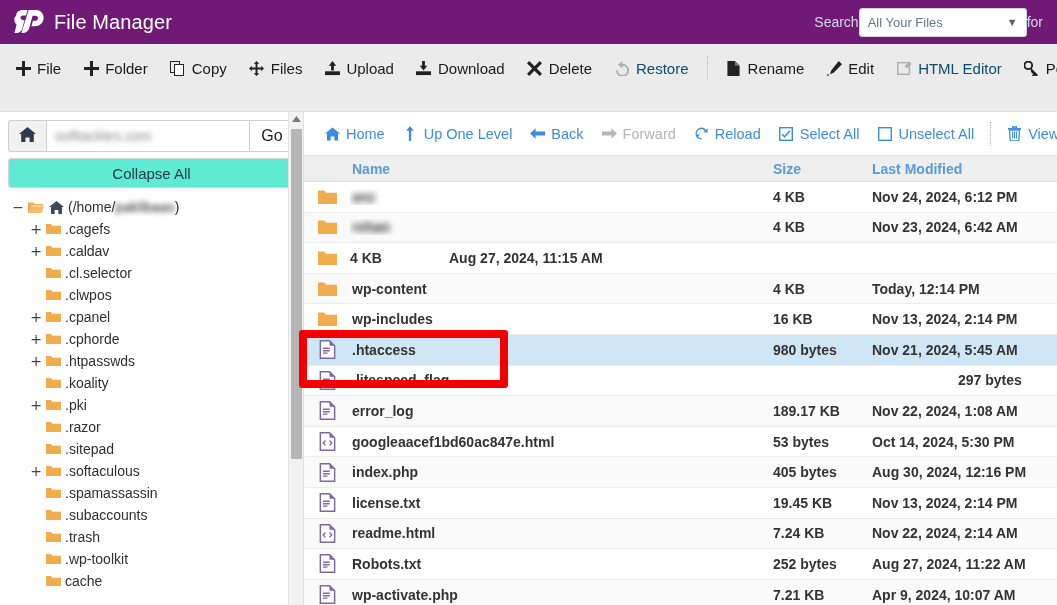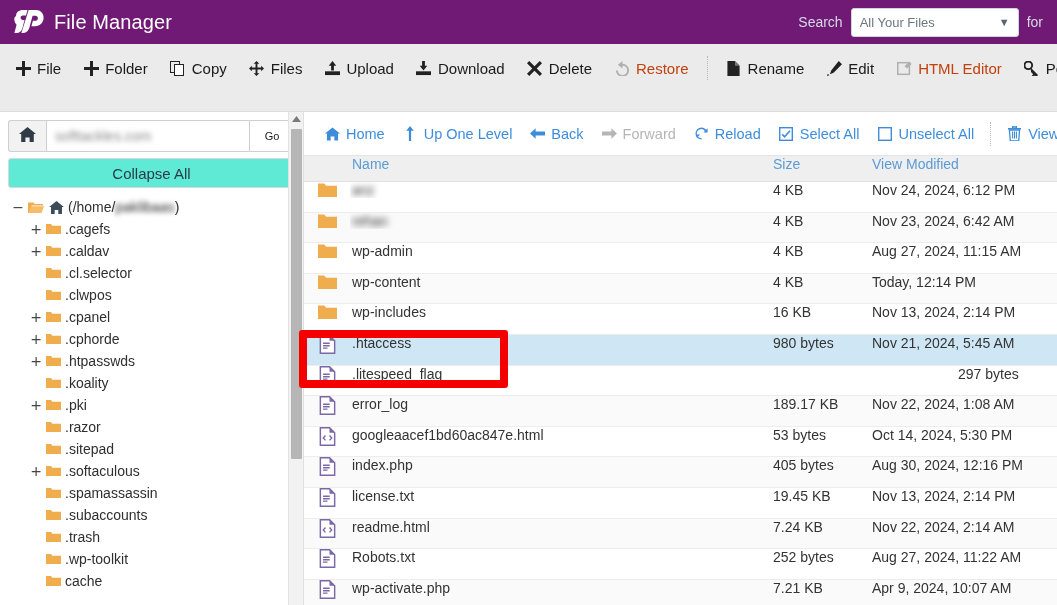--- a/index.html
+++ b/index.html
@@ -31,21 +31,20 @@
   #app-title {
     color: #ffffff;
     font-size: 20px;
     letter-spacing: .1px;
     white-space: nowrap;
   }
   .header-right {
     margin-left: auto;
     display: flex;
     align-items: center;
-    gap: 8px;
     white-space: nowrap;
   }
   .hdr-label { color: #d3dce4; font-size: 14px; }
   #search-scope-select {
     width: 168px; height: 29px;
     background: #ffffff;
     border: 1px solid #cfd6dc;
     border-radius: 3px;
     display: flex; align-items: center;
     padding: 0 8px;
@@ -73,21 +72,21 @@
     align-items: center;
     gap: 6px;
     padding: 3px 11px;
     font-size: 15px;
     color: #1a1a1a;
     white-space: nowrap;
     cursor: pointer;
     background: transparent;
     border: none;
   }
-  .act-btn.disabled { color: #c2410c; cursor: default; }
+  .act-btn.disabled { color: #0c4a6e; cursor: default; }
   .act-ico { display:inline-flex; align-items:center; justify-content:center; width: 16px; height: 16px; }
   .act-ico svg { display:block; }
   .tb-sep {
     width: 1px; height: 24px;
     border-left: 1px dotted #b8b8b8;
     margin: 0 7px;
   }
 
   
   #body-wrap { display: flex; height: calc(605px - 44px - 68px); }
@@ -122,21 +121,21 @@
     color: #8a8a8a;
     overflow: hidden;
   }
   #path-input .blurred { filter: blur(2.6px); }
   #go-btn {
     width: 46px;
     border: 1px solid #cfcfcf;
     border-radius: 0 3px 3px 0;
     background: #ffffff;
     display: flex; align-items: center; justify-content: center;
-    font-size: 11px; color: #1a1a1a;
+    font-size: 16px; color: #1a1a1a;
     cursor: pointer;
   }
   #collapse-all-btn {
     height: 30px;
     border: 1px solid #d8d8d8;
     border-radius: 3px;
     background: #5eead4;
     display: flex; align-items: center; justify-content: center;
     font-size: 15px;
     color: #2a3b4a;
@@ -216,25 +215,26 @@
     white-space: nowrap;
     cursor: pointer;
   }
   .nav-btn.disabled { color: #b5b5b5; cursor: default; }
   .nav-ico { display:inline-flex; align-items:center; justify-content:center; width:15px; height:15px; }
 
   
   #file-table { flex: 1 1 auto; overflow: hidden; }
   .ftr {
     display: flex;
-    align-items: flex-start;
+    align-items: center;
     height: 30.6px;
     border-bottom: 1px solid #ededed;
     font-size: 14px;
     color: #333;
+    font-weight: bold;
   }
   #file-head {
     background: #efefef;
     border-bottom: 1px solid #e0e0e0;
     color: #5b9bd5;
     height: 26px;
   }
   #file-head .c-name,
   #file-head .c-size,
   #file-head .c-mod { color: #5b9bd5; cursor: pointer; }
@@ -713,21 +713,21 @@
           <span>View Trash</span>
         </div>
       </div>
 
       <div id="file-table">
 
         <div class="ftr" id="file-head">
           <div class="c-icon"></div>
           <div class="c-name">Name</div>
           <div class="c-size">Size</div>
-          <div class="c-mod">View Modified</div>
+          <div class="c-mod">Last Modified</div>
         </div>
 
         <div class="ftr">
           <div class="c-icon file-ico">
             <svg width="19" height="16" viewBox="0 0 19 16">
                 <path d="M0 1.5h6.3l1.8 2.2H19V15H0z" fill="#f0ad4e"></path>
               </svg>
           </div>
           <div class="c-name"><span class="blurred">anz</span></div>
           <div class="c-size">4 KB</div>
@@ -744,21 +744,20 @@
           <div class="c-size">4 KB</div>
           <div class="c-mod">Nov 23, 2024, 6:42 AM</div>
         </div>
 
         <div class="ftr">
           <div class="c-icon file-ico">
             <svg width="19" height="16" viewBox="0 0 19 16">
                 <path d="M0 1.5h6.3l1.8 2.2H19V15H0z" fill="#f0ad4e"></path>
               </svg>
           </div>
-          <div class="c-name">wp-admin</div>
           <div class="c-size">4 KB</div>
           <div class="c-mod">Aug 27, 2024, 11:15 AM</div>
         </div>
 
         <div class="ftr">
           <div class="c-icon file-ico">
             <svg width="19" height="16" viewBox="0 0 19 16">
                 <path d="M0 1.5h6.3l1.8 2.2H19V15H0z" fill="#f0ad4e"></path>
               </svg>
           </div>

